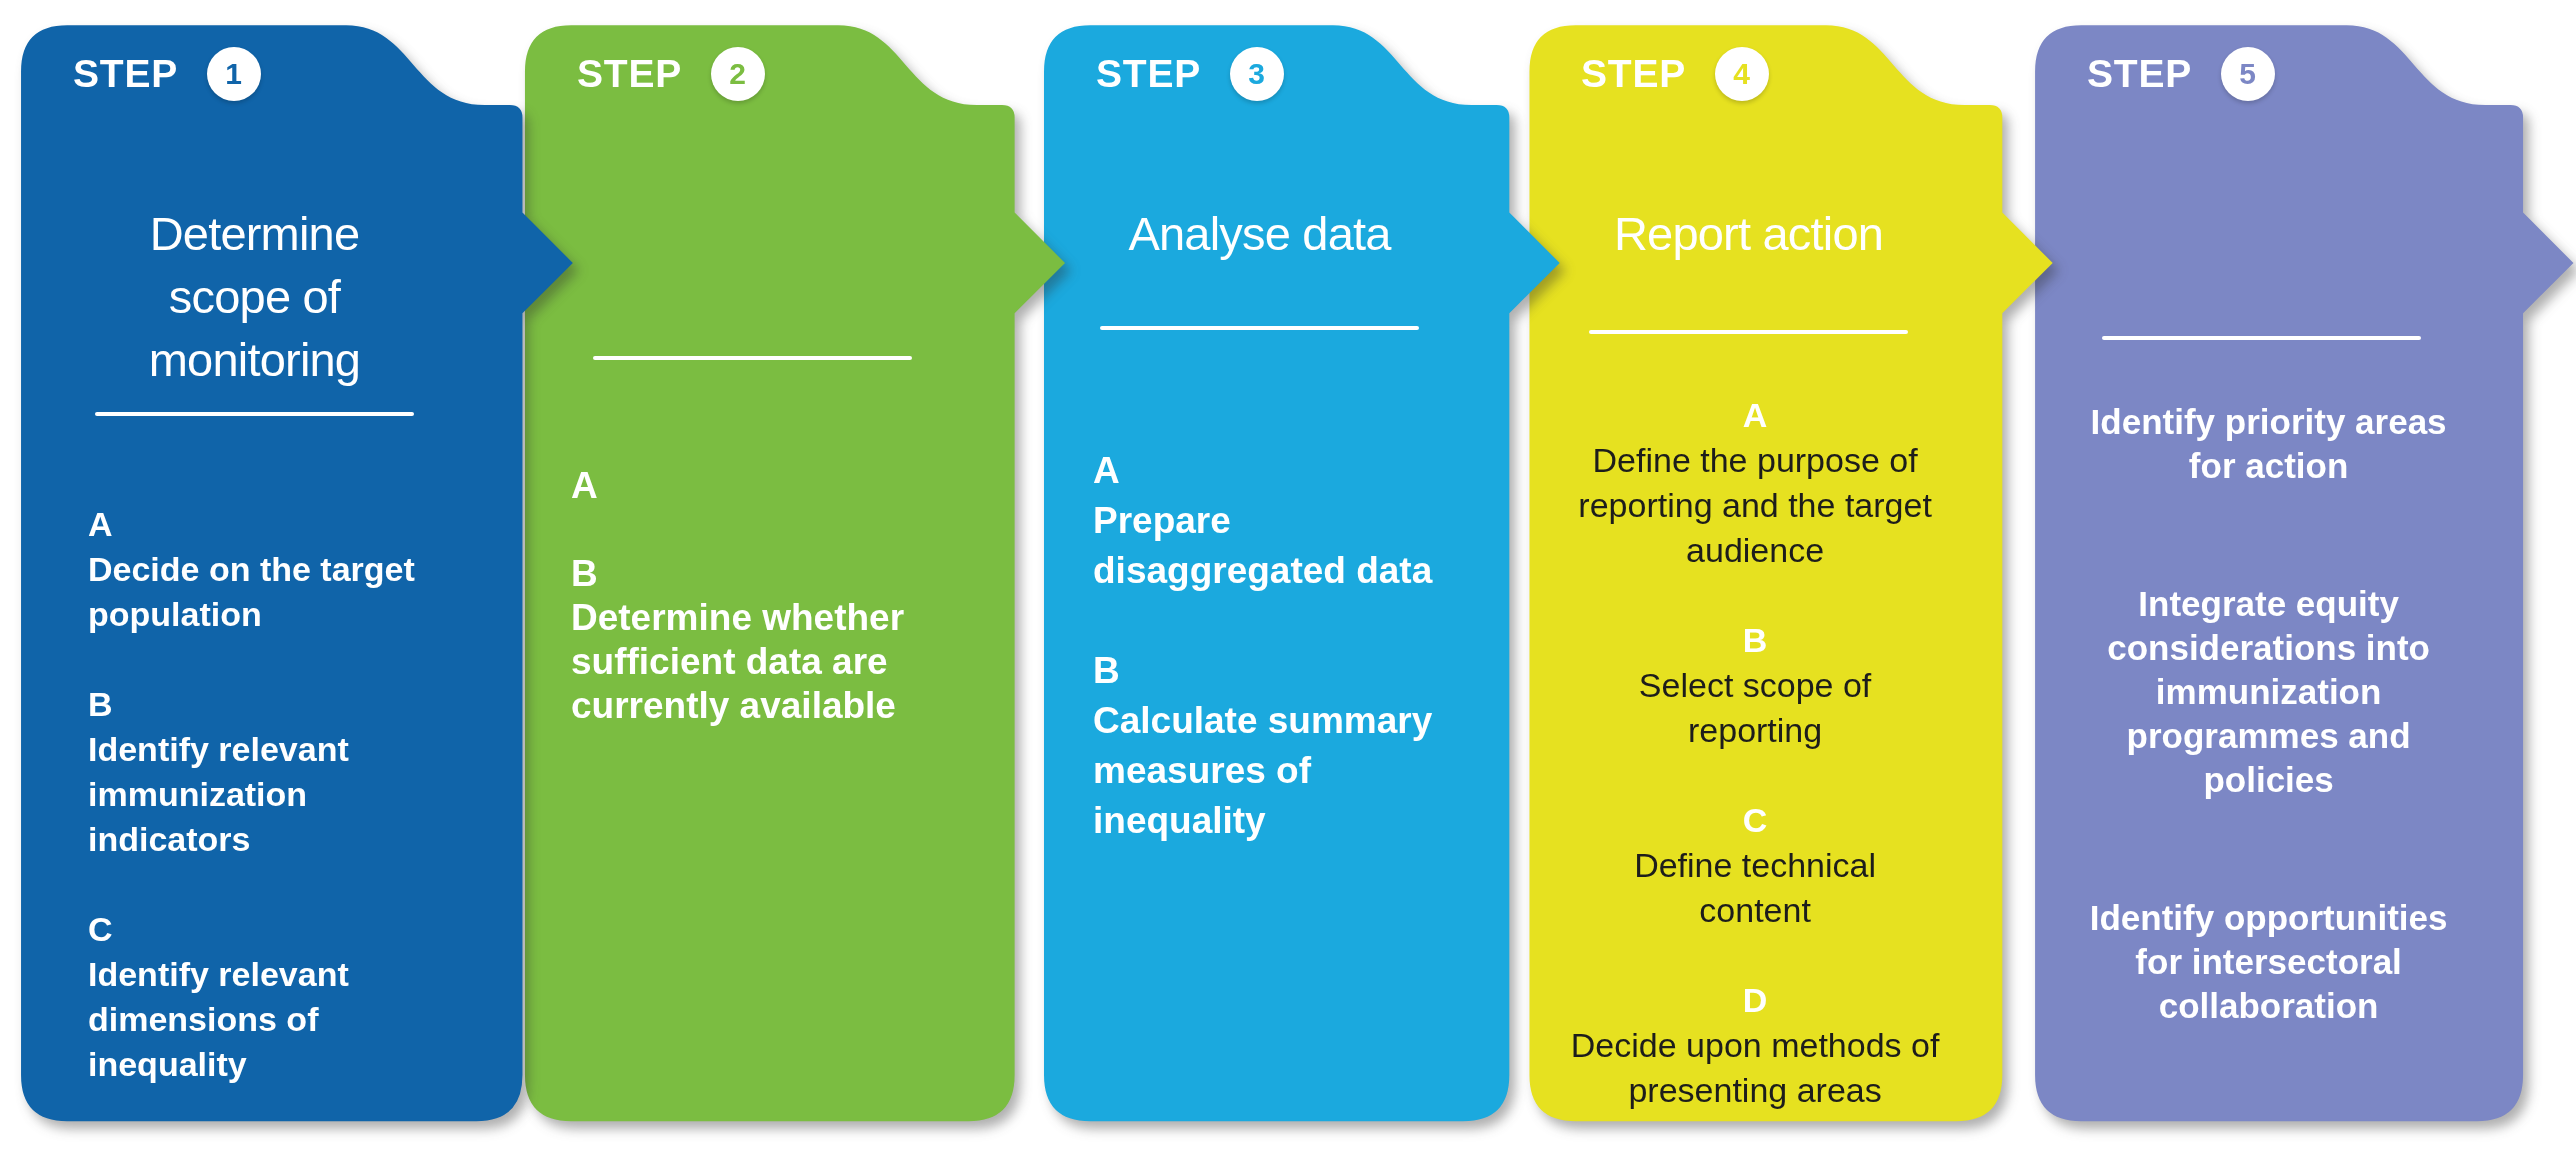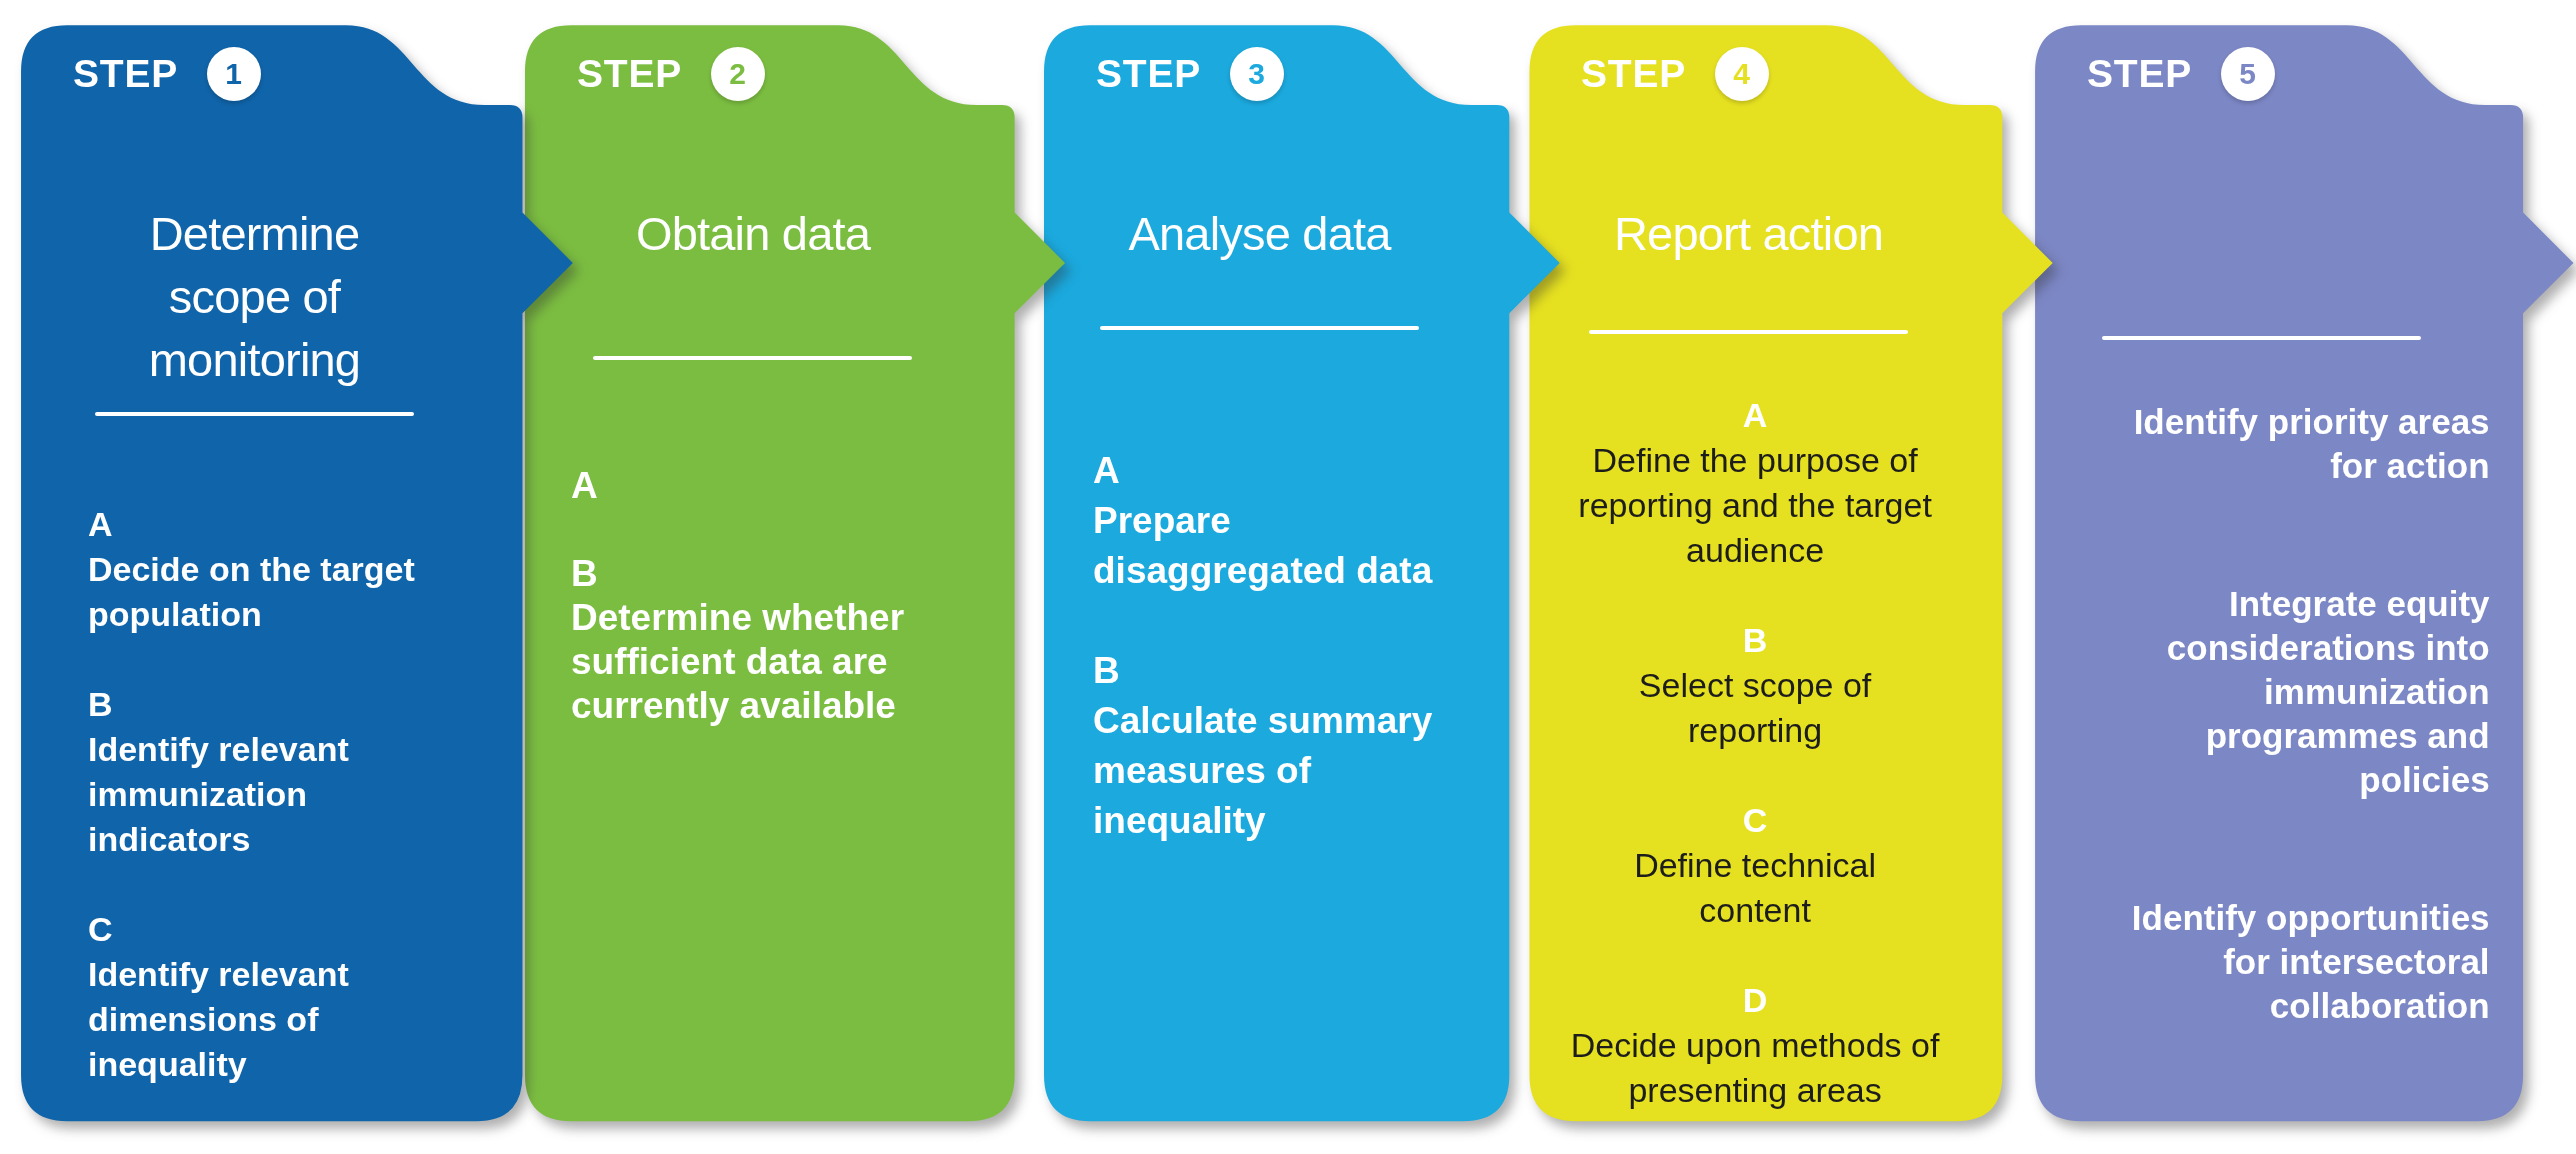--- a/index.html
+++ b/index.html
@@ -54,21 +54,21 @@
   .card3 .underline{top:326px;}
   .card4 .underline{top:330px;}
   .card5 .underline{top:336px;}
 
   .body{position:absolute;white-space:pre-line;font-weight:700;}
   .card1 .body{left:67px;right:25px;top:457px;font-size:34px;line-height:45px;text-align:left;}
   .card2 .body{left:46px;right:25px;top:420px;font-size:37px;line-height:44px;text-align:left;}
   .card3 .body{left:49px;right:21px;top:396px;font-size:37px;line-height:50px;text-align:left;}
   .card4 .body{left:12.6px;width:calc(100% - 46px);top:348px;font-size:34px;line-height:45px;
                text-align:center;font-weight:400;}
-  .card5 .body{left:12.6px;width:calc(100% - 46px);top:356px;font-size:35px;line-height:44px;text-align:right;}
+  .card5 .body{left:12.6px;width:calc(100% - 46px);top:356px;font-size:35px;line-height:44px;text-align:center;}
 
   .item{display:block;}
   .item .letter{display:block;font-weight:700;}
   .card4 .item .letter{color:#ffffff;}
   .card5 .para{margin:0 0 50px 0;}
 </style>
 </head>
 <body>
 
 <div id="stage">
@@ -104,21 +104,20 @@
     </div>
   </div>
 
   <div class="card card2">
     <div class="step-row">
       <span class="step-label">STEP</span>
       <span class="step-circle">
         <span class="step-num" style="color: rgb(123, 189, 65);">2</span>
       </span>
     </div>
-    <div class="title">Obtain data</div>
     <div class="underline"></div>
     <div class="body">
       <span class="item"><span class="letter">A</span></span>
       <span class="item"><span class="letter">B</span><span class="text">Determine whether
 sufficient data are
 currently available</span></span>
     </div>
   </div>
 
   <div class="card card3">

